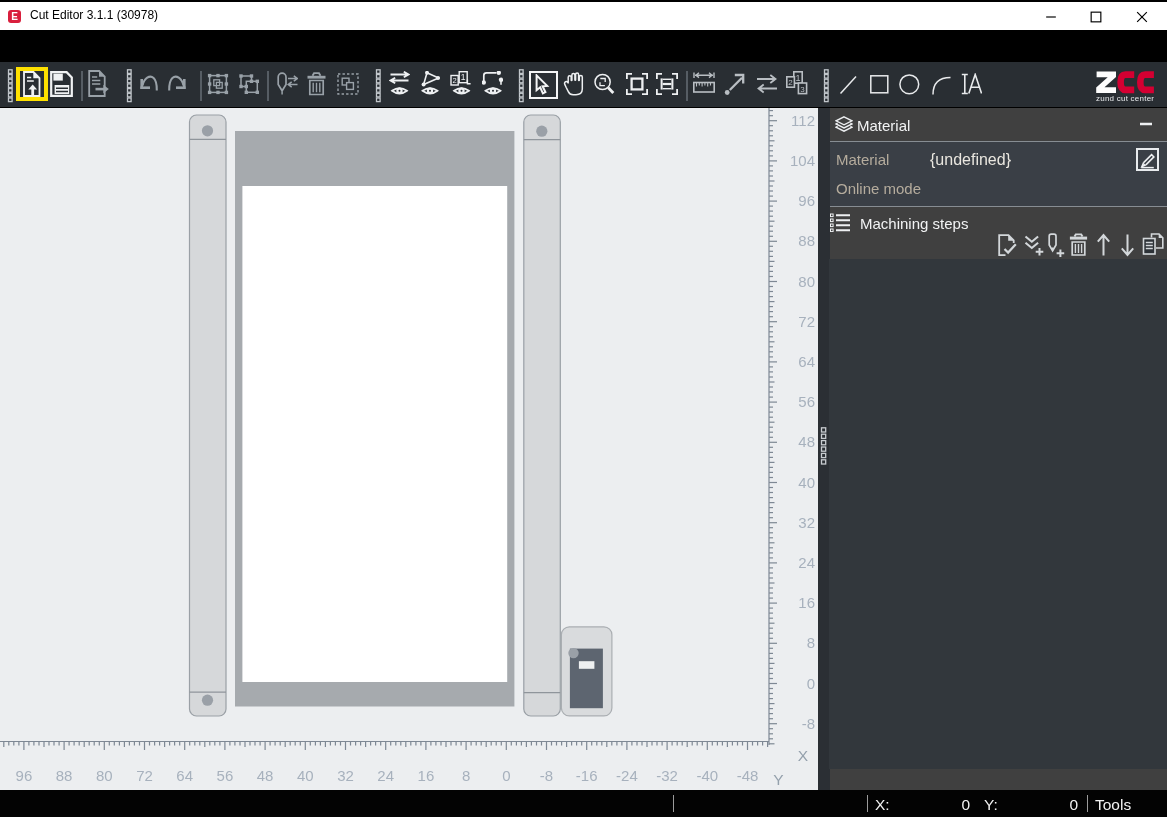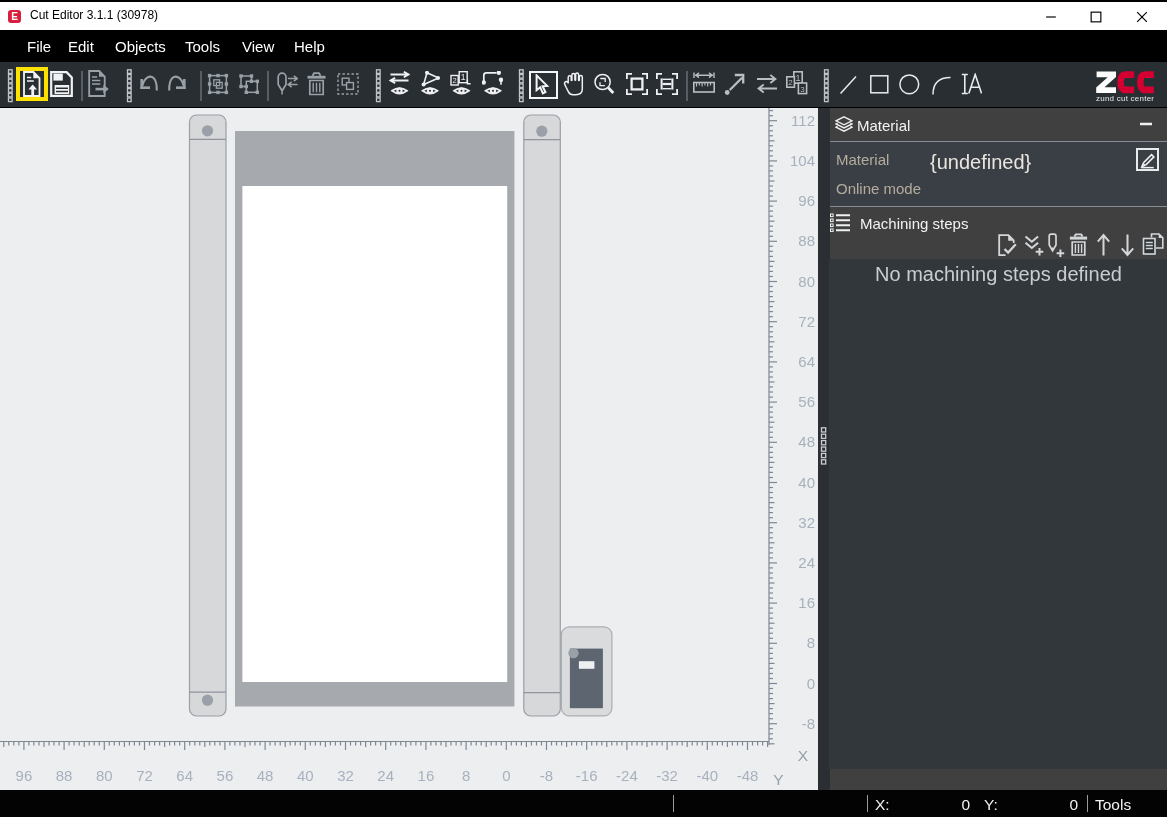--- a/index.html
+++ b/index.html
@@ -20,47 +20,39 @@
 #canvas{position:absolute;left:0;top:108px;width:818px;height:682px;background:#eceef0}
 #splitter{position:absolute;left:818px;top:108px;width:12px;height:682px;background:#2b2f34}
 #panel{position:absolute;left:830px;top:108px;width:337px;height:682px;background:#404040}
 #statusbar{position:absolute;left:0;top:790px;width:1167px;height:27px;background:#030303}
 .st{position:absolute;top:6px;font-size:15.5px;color:#f2f2f2}
 .ssep{position:absolute;top:5px;height:17px;width:1px;background:#9a9a9a}
 #formsbg{position:absolute;left:0;top:34px;width:337px;height:64px;background:#3a3f46}
 #listbg{position:absolute;left:-1.5px;top:150.5px;width:338.5px;height:510px;background:#32373c}
 .hline{position:absolute;left:0;width:337px;height:1px;background:#878d93}
 .plabel{position:absolute;font-size:15px;color:#b5ac9d}
-.pwhite{position:absolute;font-size:20px;color:#e9e6df}
+.pwhite{position:absolute;font-size:16px;color:#e9e6df}
 .phead{position:absolute;font-size:15px;color:#f2f3f4}
 #editbox{position:absolute;left:306px;top:39.5px;width:22.5px;height:23.5px;border:2px solid #e8ebee}
 #dropdown{position:absolute;left:101px;top:68.5px;width:228px;height:22px;background:#262b31;border:1px solid #80868c;border-radius:2px}
 </style></head>
 <body>
 <div id="app">
   <div id="titlebar">
     <div id="appico">E</div>
     <div id="apptitle">Cut Editor 3.1.1 (30978)</div>
     <svg class="wbtn" style="left:1028px" viewBox="0 0 46 31">
         <line x1="18" y1="15.5" x2="28" y2="15.5" stroke="#000" stroke-width="1.2"></line>
       </svg>
     <svg class="wbtn" style="left:1073px" viewBox="0 0 46 31">
         <rect x="18" y="10.5" width="10" height="10" fill="none" stroke="#000" stroke-width="1.2"></rect>
       </svg>
     <svg class="wbtn" style="left:1119px" viewBox="0 0 46 31">
         <path d="M18 10.5 L28 20.5 M28 10.5 L18 20.5" stroke="#000" stroke-width="1.2"></path>
       </svg>
-  </div>
-  <div id="menubar">
-    <div class="mi" style="left:27px">File</div>
-    <div class="mi" style="left:68px">Edit</div>
-    <div class="mi" style="left:115px">Objects</div>
-    <div class="mi" style="left:185px">Tools</div>
-    <div class="mi" style="left:242px">View</div>
-    <div class="mi" style="left:294px">Help</div>
   </div>
   <div id="toolbar">
   </div>
   <div id="tbo" style="position:absolute;left:0;top:0">
     <div class="tsep" style="left:80.5px"></div>
       <div class="tsep" style="left:199.5px"></div>
       <div class="tsep" style="left:267.0px"></div>
       <div class="tsep" style="left:685.5px"></div>
     <svg class="ti" style="left:7px;top:69px;width:8px;height:34px" viewBox="0 0 8 34">
         <rect x="1.5" y="0.8" width="3.6" height="3.6" fill="none" stroke="#c2c7cc" stroke-width="1.3"></rect>
@@ -669,21 +661,20 @@
     </div>
     <div class="plabel" style="left:6px;top:72px">Online mode</div>
     <svg style="position:absolute;left:0px;top:105px;width:21px;height:19px" viewBox="0 0 21 19">
       <rect x="0.5" y="1" width="2.6" height="2.6" fill="none" stroke="#eef0f2" stroke-width="1"></rect>
       <rect x="0.5" y="6" width="2.6" height="2.6" fill="none" stroke="#eef0f2" stroke-width="1"></rect>
       <rect x="0.5" y="11" width="2.6" height="2.6" fill="none" stroke="#eef0f2" stroke-width="1"></rect>
       <rect x="0.5" y="16" width="2.6" height="2.6" fill="none" stroke="#eef0f2" stroke-width="1"></rect>
       <path d="M6 2.3 h14 M6 7.3 h14 M6 12.3 h14 M6 17.3 h14" stroke="#eef0f2" stroke-width="2"></path>
     </svg>
     <div class="phead" style="left:30px;top:107px">Machining steps</div>
-    <div class="pwhite" style="left:0;top:155px;width:337px;text-align:center;color:#c9cdd1">No machining steps defined</div>
   </div>
   <div id="pio" style="position:absolute;left:0;top:0">
       <svg class="pi" style="left:998px;top:234px;width:19px;height:22px" viewBox="0 0 19 22">
         <path d="M7.5 21.2 H1.2 V1.2 H10.5 L15.7 6.4 V9" fill="none" stroke="#d3d7da" stroke-width="1.8"></path>
         <path d="M10.2 1.2 L15.7 6.7 H10.2 z" fill="#d3d7da"></path>
         <path d="M6.5 15 l3.6 3.6 L17.8 10.2" fill="none" stroke="#d3d7da" stroke-width="2.2"></path>
       </svg>
       <svg class="pi" style="left:1023px;top:235px;width:21px;height:21px" viewBox="0 0 21 21">
         <path d="M2.5 1.5 L8.8 6.7 L15.1 1.5" fill="none" stroke="#d3d7da" stroke-width="2.1"></path>
         <path d="M2.5 7.8 L8.8 13 L15.1 7.8" fill="none" stroke="#d3d7da" stroke-width="2.1"></path>

